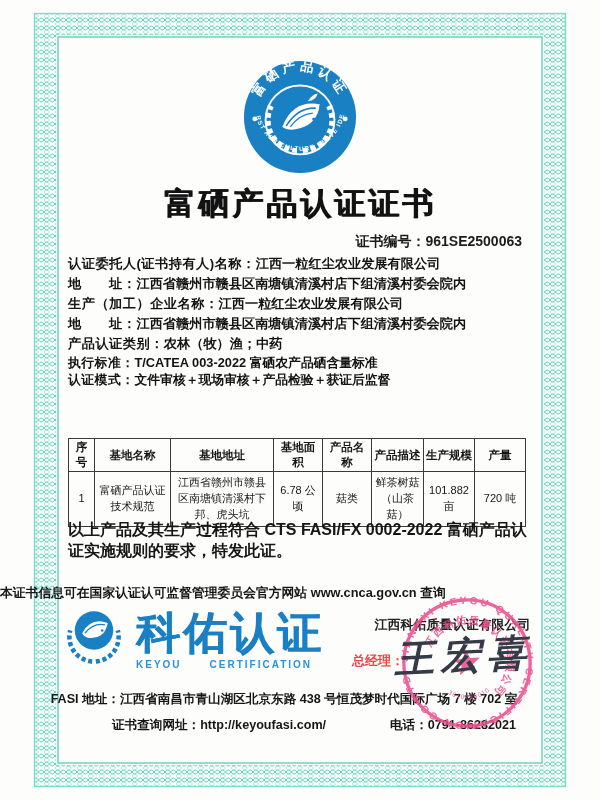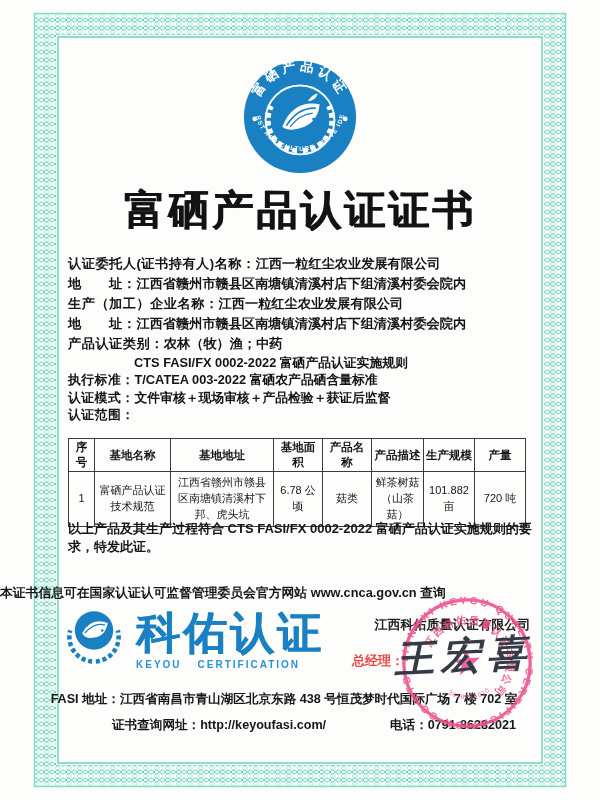--- a/index.html
+++ b/index.html
@@ -3,49 +3,49 @@
 <meta charset="utf-8">
 <style>
   html,body{margin:0;padding:0;}
   body{width:600px;height:800px;background:#ffffff;font-family:"Liberation Sans","DejaVu Sans",sans-serif;color:#161616;}
   .page{position:relative;width:600px;height:800px;background:#fdfdfc;overflow:hidden;}
   .border-svg{position:absolute;left:0;top:0;z-index:1;}
   .content{position:absolute;left:0;top:0;width:600px;height:800px;z-index:2;}
 
   .badge{position:absolute;left:241px;top:58px;width:118px;height:118px;}
   .title{position:absolute;left:0;top:183px;width:600px;text-align:center;
-         font-size:41px;font-weight:bold;letter-spacing:3px;color:#121212;
+         font-size:31px;font-weight:bold;letter-spacing:3px;color:#121212;
          text-shadow:0.9px 0 0 #121212;}
   .cert-no{position:absolute;top:233px;right:78px;font-size:14px;font-weight:bold;color:#1c1c1c;}
 
   .fields{position:absolute;left:68px;top:255px;width:470px;font-size:13.2px;font-weight:bold;color:#141414;}
   .field{height:20px;white-space:nowrap;}
   .field:nth-child(n+6){height:17.3px;font-size:12.8px;}
   .field .lbl{letter-spacing:0.5px;}
   .field.indent{padding-left:66px;}
 
   table.scope{position:absolute;left:68px;top:438px;border-collapse:collapse;table-layout:fixed;width:457px;
               font-size:11px;color:#161616;}
   table.scope th,table.scope td{border:1px solid #3a3a3a;text-align:center;vertical-align:middle;padding:1px 2px;
               overflow:hidden;}
   table.scope th{height:22px;font-size:11.5px;font-weight:bold;}
   table.scope td{height:52px;line-height:1.45;font-weight:500;}
 
-  .statement{position:absolute;left:68px;top:520px;width:470px;font-size:13px;font-weight:bold;}
+  .statement{position:absolute;left:68px;top:520px;width:470px;font-size:16px;font-weight:bold;}
   .dates-row{position:absolute;left:68px;top:543px;width:470px;font-size:12.5px;font-weight:bold;display:flex;}
   .dates-row .pair2{margin-left:46px;}
   .validity-row{position:absolute;left:68px;top:563px;width:470px;font-size:12.5px;font-weight:bold;}
   .query-notice{position:absolute;left:0;top:585px;width:584px;text-align:left;font-size:12.8px;font-weight:bold;}
 
   .issuer-logo{position:absolute;left:62px;top:603px;display:flex;align-items:flex-start;}
   .issuer-logo .emblem{width:64px;height:64px;}
   .logo-text{margin-left:10px;margin-top:8px;}
   .logo-cn{font-size:44px;font-weight:bold;color:#1a80c4;letter-spacing:3px;line-height:1;
            text-shadow:0.7px 0 0 #1a80c4;}
-  .logo-en{margin-top:4px;font-size:10px;font-weight:bold;color:#2a93d5;letter-spacing:2px;display:flex;gap:16px;}
+  .logo-en{margin-top:4px;font-size:10px;font-weight:bold;color:#2a93d5;letter-spacing:2px;display:flex;gap:28px;}
 
   .issuer-company{position:absolute;left:340px;top:616px;width:225px;text-align:center;
                   font-size:13px;font-weight:bold;color:#222;z-index:2;}
   .signer-label{position:absolute;left:352px;top:652px;font-size:13px;font-weight:bold;color:#ef4444;z-index:2;}
   .stamp{position:absolute;left:398px;top:594px;width:138px;height:138px;z-index:3;opacity:0.88;
          transform:rotate(-6deg);}
   .signature{position:absolute;left:398px;top:630px;width:160px;z-index:4;
              font-family:"DejaVu Serif",serif;font-style:italic;font-weight:bold;
              font-size:38px;letter-spacing:6px;color:#343a46;transform:rotate(-3deg) scaleX(1.05);}
 
@@ -99,31 +99,32 @@
       <text font-size="13.5" font-weight="bold" fill="#ffffff" letter-spacing="4">
         <textPath href="#arc-top" startOffset="50%" text-anchor="middle">富硒产品认证</textPath>
       </text>
       <text font-size="6.3" font-weight="bold" fill="#ffffff" letter-spacing="1.2">
         <textPath href="#arc-bottom" startOffset="50%" text-anchor="middle">FIRST AGRICULTURE SERVE IDEA</textPath>
       </text>
     </svg>
 
     <div class="title">富硒产品认证证书</div>
 
+    <div class="cert-no">
+      <span>证书编号：</span><span>961SE2500063</span>
+    </div>
 
     <div class="fields">
       <div class="field"><span class="lbl">认证委托人(证书持有人)名称：</span><span>江西一粒红尘农业发展有限公司</span></div>
       <div class="field"><span class="lbl">地　　址：</span><span>江西省赣州市赣县区南塘镇清溪村店下组清溪村委会院内</span></div>
       <div class="field"><span class="lbl">生产（加工）企业名称：</span><span>江西一粒红尘农业发展有限公司</span></div>
       <div class="field"><span class="lbl">地　　址：</span><span>江西省赣州市赣县区南塘镇清溪村店下组清溪村委会院内</span></div>
       <div class="field"><span class="lbl">产品认证类别：</span><span>农林（牧）渔；中药</span></div>
-      <div class="field indent"><span>CTS FASI/FX 0002-2022 富硒产品认证实施规则</span></div>
       <div class="field"><span class="lbl">执行标准：</span><span>T/CATEA 003-2022 富硒农产品硒含量标准</span></div>
       <div class="field"><span class="lbl">认证模式：</span><span>文件审核＋现场审核＋产品检验＋获证后监督</span></div>
-      <div class="field"><span class="lbl">认证范围：</span></div>
     </div>
 
     <table class="scope">
       <colgroup>
         <col style="width:26px">
           <col style="width:76px">
           <col style="width:103px">
           <col style="width:49px">
         <col style="width:49px">
           <col style="width:52px">

